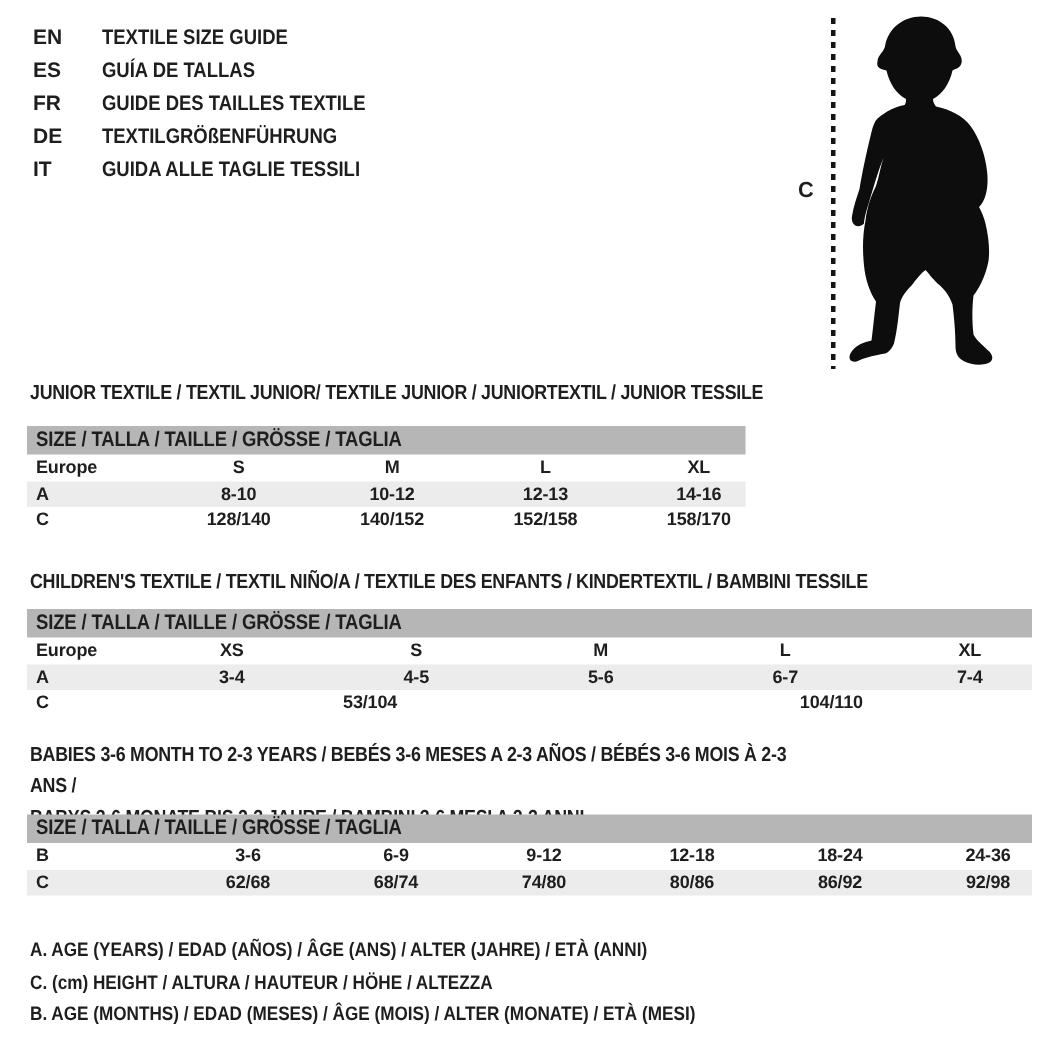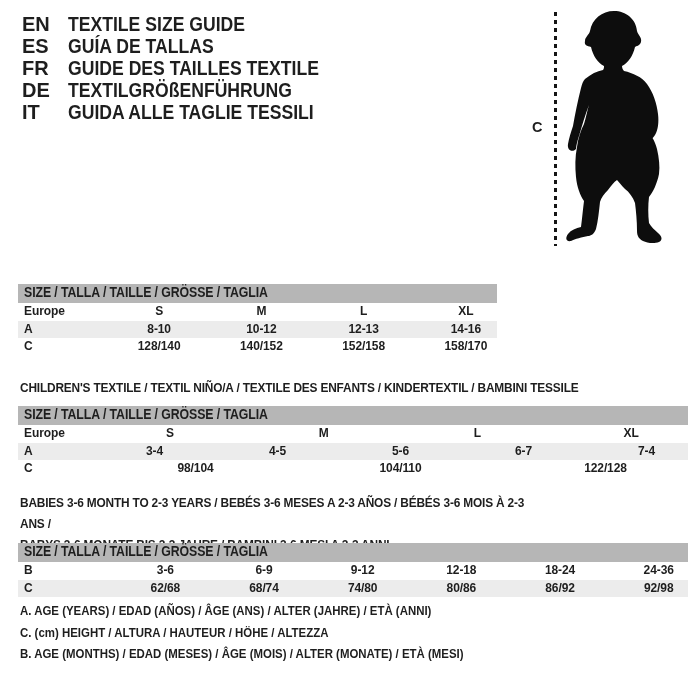--- a/index.html
+++ b/index.html
@@ -6,21 +6,21 @@
   .page {
     position:relative; width:700px; height:700px;
     background:#ffffff; overflow:hidden;
     font-family:"Liberation Sans","DejaVu Sans",sans-serif;
     color:#1e1e1e;
   }
   .cond { display:inline-block; transform:scaleX(0.88); transform-origin:0 50%; white-space:pre-line; }
 
   
   .lang-list { position:absolute; left:22px; top:13px; }
-  .lang-row { display:flex; height:22px; align-items:center; font-weight:bold; font-size:20px; }
+  .lang-row { display:flex; height:22px; align-items:center; font-weight:bold; font-size:14px; }
   .lang-code { width:46px; flex:none; }
   .lang-label { white-space:nowrap; }
 
   
   .dash-line {
     position:absolute; left:554px; top:12px; width:3px; height:234px;
     background:repeating-linear-gradient(to bottom,#141414 0 4px,transparent 4px 8px);
   }
   .measure-label { position:absolute; left:532px; top:119px; font-weight:bold; font-size:14.5px; }
   .silhouette { position:absolute; left:562px; top:8px; }
@@ -33,21 +33,21 @@
   .tbl-head { height:19px; line-height:17.5px; background:#b6b6b6; padding-left:6px; font-size:14px; overflow:hidden; }
   .row { display:flex; height:17.5px; line-height:17.5px;gap:40px; }
   .row.shaded { background:#ececec; }
   .lab { padding-left:6px; flex:none; }
   .t1 .lab { width:64px; }
   .t2 .lab { width:49px; }
   .t3 .lab { width:72px; }
   .val { flex:1 1 0; text-align:center; }
 
   
-  .legend { position:absolute; left:20px; top:600px; }
+  .legend { position:absolute; left:20px; top:622px; }
   .legend-line { height:21.5px; line-height:21.5px; font-weight:bold; font-size:13px; white-space:nowrap; }
 </style>
 </head>
 <body>
 
 <div class="page">
 
   <div class="lang-list">
     <div class="lang-row">
       <span class="lang-code">EN</span>
@@ -116,20 +116,23 @@
       C12,106 15,92 18,80
       C19,76 20,73 22,71
       C28,66 34,63 40,62
       C41,61 41,59 41,58
       C35,55 30,48 28,39
       C24,38 21,37 22,33
       C22,29 26,27 27,23
       C29,11 39,3 51,3 Z"></path>
   </svg>
 
+  <div class="sec-title" style="top:251px;">
+    <span class="cond">JUNIOR TEXTILE / TEXTIL JUNIOR/ TEXTILE JUNIOR / JUNIORTEXTIL / JUNIOR TESSILE</span>
+  </div>
   <div class="tbl t1" style="top:284px; width:479px;">
     <div class="tbl-head">
       <span class="cond">SIZE / TALLA / TAILLE / GRÖSSE / TAGLIA</span>
     </div>
     <div class="row">
       <span class="lab">Europe</span>
       <span class="val">S</span>
       <span class="val">M</span>
       <span class="val">L</span>
       <span class="val">XL</span>
@@ -152,38 +155,38 @@
 
   <div class="sec-title" style="top:377px;">
     <span class="cond">CHILDREN'S TEXTILE / TEXTIL NIÑO/A / TEXTILE DES ENFANTS / KINDERTEXTIL / BAMBINI TESSILE</span>
   </div>
   <div class="tbl t2" style="top:406px; width:670px;">
     <div class="tbl-head">
       <span class="cond">SIZE / TALLA / TAILLE / GRÖSSE / TAGLIA</span>
     </div>
     <div class="row">
       <span class="lab">Europe</span>
+      <span class="val">XS</span>
       <span class="val">S</span>
       <span class="val">M</span>
       <span class="val">L</span>
       <span class="val">XL</span>
     </div>
     <div class="row shaded">
       <span class="lab">A</span>
       <span class="val">3-4</span>
       <span class="val">4-5</span>
       <span class="val">5-6</span>
       <span class="val">6-7</span>
       <span class="val">7-4</span>
     </div>
     <div class="row">
       <span class="lab">C</span>
-      <span class="val">98/104</span>
+      <span class="val">53/104</span>
       <span class="val">104/110</span>
-      <span class="val">122/128</span>
     </div>
   </div>
 
   <div class="sec-title" style="top:492px; width:600px;">
     <span class="cond">BABIES 3-6 MONTH TO 2-3 YEARS / BEBÉS 3-6 MESES A 2-3 AÑOS / BÉBÉS 3-6 MOIS À 2-3 ANS /
 BABYS 3-6 MONATE BIS 2-3 JAHRE / BAMBINI 3-6 MESI A 2-3 ANNI</span>
   </div>
   <div class="tbl t3" style="top:543px; width:670px;">
     <div class="tbl-head">
       <span class="cond">SIZE / TALLA / TAILLE / GRÖSSE / TAGLIA</span>

